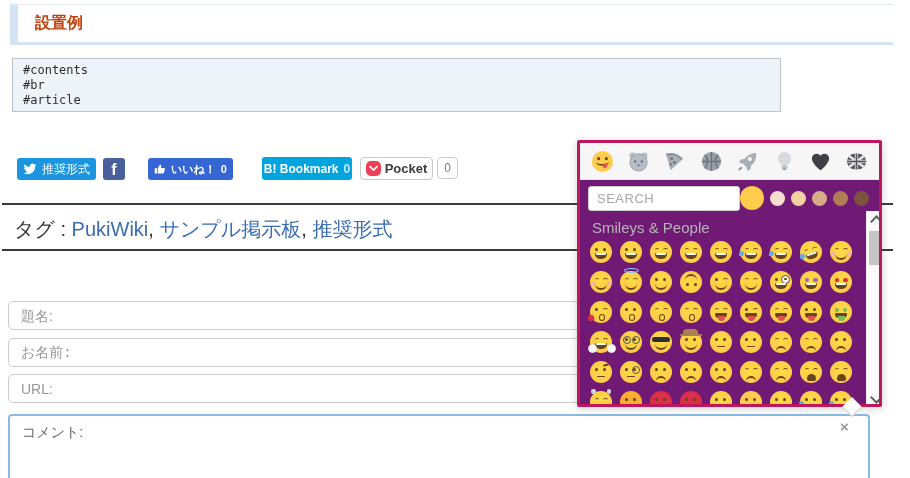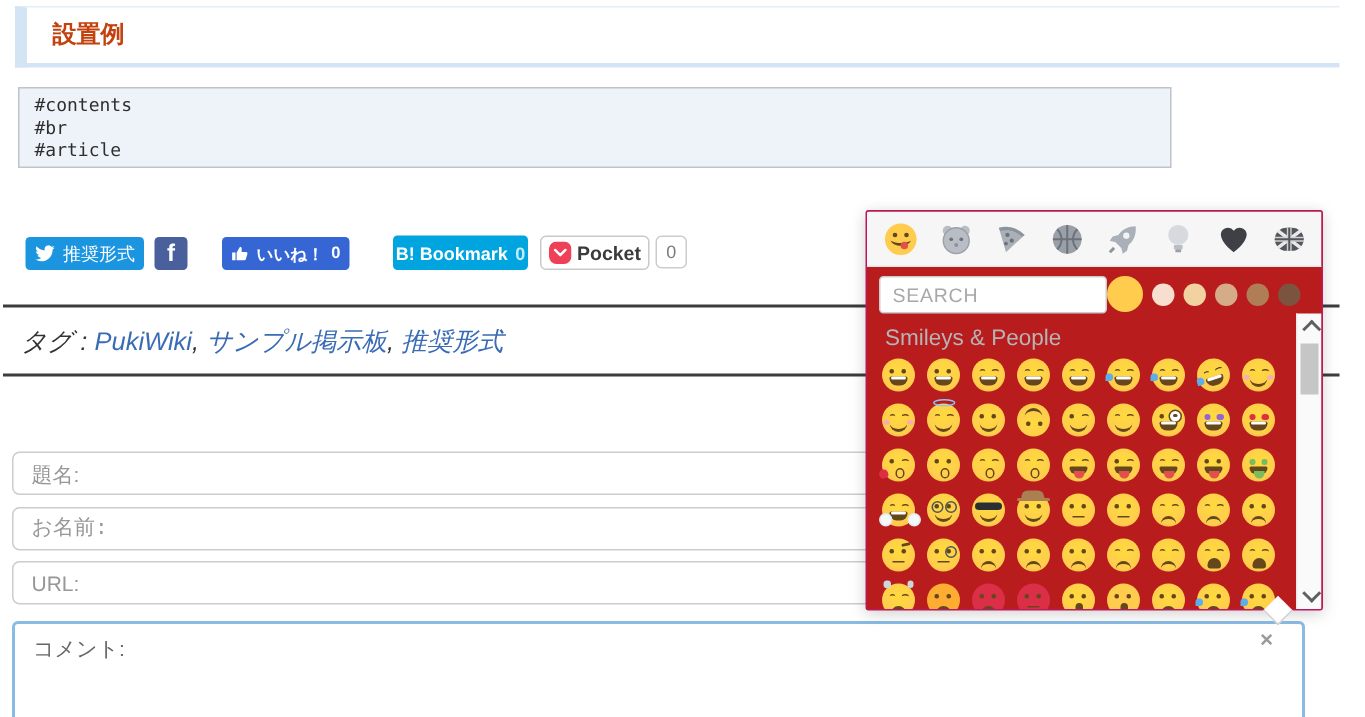--- a/index.html
+++ b/index.html
@@ -29,36 +29,36 @@
           font-weight:bold;gap:5px;}
   .hatena .cnt{color:#c3ecfa;font-weight:bold;}
   .pocket{left:360px;top:0;width:73px;height:23px;background:#fff;border:1px solid #c9c9c9;
           border-radius:4px;color:#3b3b3b;font-size:13px;font-weight:bold;gap:4px;}
   .bubble{left:437px;top:0;width:21px;height:22px;background:#fff;border:1px solid #ccc;
           border-radius:4px;color:#7a7a7a;font-size:12px;font-weight:normal;}
   .icon16{width:14px;height:14px;display:block;}
   
   .hr{position:absolute;left:2px;width:891px;height:2px;background:#3c3c3c;}
   .hr1{top:203px;} .hr2{top:249px;}
-  .tags{position:absolute;left:14px;top:216px;font-size:17px;color:#333;font-style:italic;}
+  .tags{position:absolute;left:14px;top:216px;font-size:20px;color:#333;}
   .tags a{color:#3a6cb5;text-decoration:none;cursor:pointer;}
   
   .tin{position:absolute;left:8px;width:872px;height:29px;border:1px solid #ccc;border-radius:5px;
        box-sizing:border-box;padding:0 12px;font-size:14px;color:#333;outline:none;
        font-family:"Liberation Sans","DejaVu Sans",sans-serif;background:#fff;}
   .tin::placeholder{color:#979797;opacity:1;}
   .comment{position:absolute;left:8px;top:414px;width:862px;height:75px;border:2px solid #8abbe4;
            border-radius:4px;box-sizing:border-box;padding:8px 12px;font-size:14px;color:#333;
            resize:none;outline:none;font-family:"Liberation Sans","DejaVu Sans",sans-serif;z-index:5;}
   .comment::placeholder{color:#666;opacity:1;}
   .close-x{position:absolute;left:840px;top:419px;z-index:6;color:#9a9a9a;font-size:15px;
            font-weight:bold;cursor:pointer;line-height:1;}
   
-  .picker{position:absolute;left:577px;top:140px;width:305px;height:267px;background:#b91c1c;
-          border:1px solid #be185d;border-radius:2px;box-shadow:0 2px 10px rgba(0,0,0,.18);
+  .picker{position:absolute;left:577px;top:140px;width:305px;height:267px;background:#701a75;
+          border:3px solid #be185d;border-radius:2px;box-shadow:0 2px 10px rgba(0,0,0,.18);
           box-sizing:border-box;z-index:10;overflow:hidden;}
   .tail{position:absolute;left:845px;top:400px;width:13px;height:13px;background:#fff;
         transform:rotate(45deg);border-right:1px solid #cfcfcf;border-bottom:1px solid #cfcfcf;
         z-index:11;}
   .tabs{position:absolute;left:0;top:0;width:100%;height:37px;background:#f6f6f6;
         border-bottom:1px solid #e6e6e6;box-sizing:border-box;display:flex;align-items:center;
         justify-content:space-between;padding:0 10px;}
   .tab{width:24px;height:24px;cursor:pointer;display:flex;align-items:center;justify-content:center;}
   .tab svg{width:23px;height:23px;}
   .searchrow{position:absolute;left:0;top:37px;width:100%;height:36px;display:flex;

